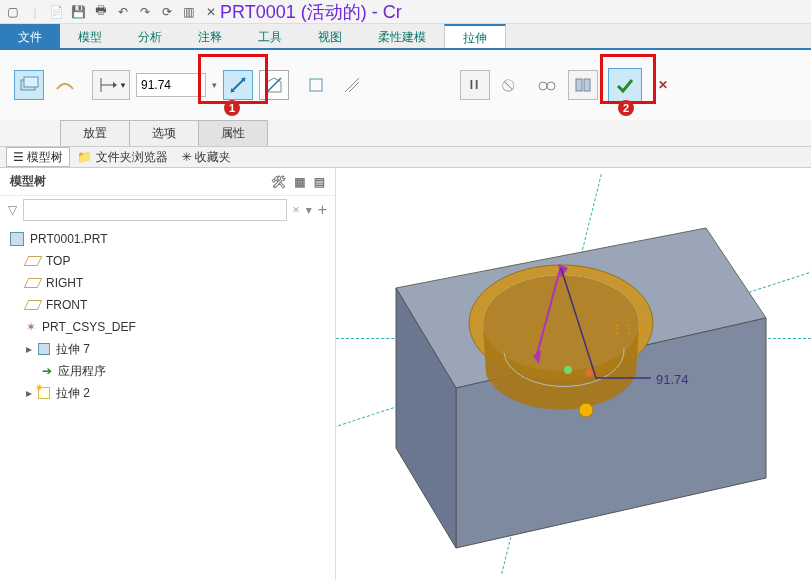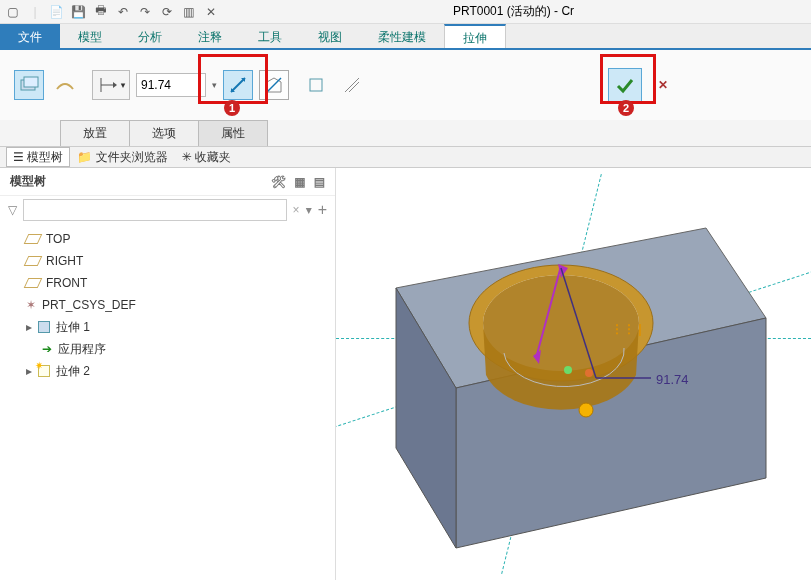--- a/index.html
+++ b/index.html
@@ -1,20 +1,20 @@
 <!DOCTYPE html>
 <html><head>
 <meta charset="utf-8">
 <style>
   * { box-sizing: border-box; margin: 0; padding: 0; font-family: "Microsoft YaHei", Arial, sans-serif; font-size: 12px; }
   body { width: 811px; height: 580px; background: #fff; overflow: hidden; color: #333; }
   .titlebar { height: 24px; background: #f4f4f4; border-bottom: 1px solid #ddd; display: flex; align-items: center; padding: 0 4px; }
   .titlebar .qat { display: flex; gap: 4px; align-items: center; flex: 0 0 auto; }
   .titlebar .qat .qbtn { width: 18px; height: 18px; display: flex; align-items: center; justify-content: center; opacity: .8; }
-  .titlebar .title { flex: 1; text-align: center; color: #000000; font-size: 12px; white-space: nowrap; overflow: hidden; }
+  .titlebar .title { flex: 1; text-align: left; color: #6d28d9; font-size: 18px; white-space: nowrap; overflow: hidden; }
   .ribbon-tabs { height: 26px; background: #eee; border-bottom: 2px solid #2f7dbb; display: flex; }
   .rtab { padding: 0 18px; line-height: 26px; color: #0f766e; cursor: default; }
   .rtab.file { background: #2f7dbb; color: #fff; }
   .rtab.active { background: #fff; border-top: 2px solid #2f7dbb; border-left: 1px solid #ccc; border-right: 1px solid #ccc; line-height: 24px; }
   .ribbon-body { height: 70px; background: #fafafa; display: flex; align-items: center; padding: 0 8px; position: relative; }
   .grp { display: flex; align-items: center; gap: 6px; }
   .ibtn { width: 30px; height: 30px; border: 1px solid transparent; display: flex; align-items: center; justify-content: center; background: #fff0; }
   .ibtn.bordered { border: 1px solid #bbb; background: #f4f4f4; }
   .ibtn.lined   { border: 1px solid #aaa; background: #fdfdfd; }
   .ibtn.activeblue { background: #cde8f7; border: 1px solid #5aa7d6; }
@@ -124,20 +124,46 @@
         </svg>
     </div>
     <div class="ibtn">
       <svg class="icon">
           <line x1="4" y1="18" x2="18" y2="4" stroke="#888"></line>
           <line x1="8" y1="18" x2="18" y2="8" stroke="#888"></line>
         </svg>
     </div>
   </div>
 
+  <div class="grp" style="position:absolute; left:460px;">
+    <div class="ibtn bordered">
+        <span style="letter-spacing:2px;font-weight:bold;color:#555">II</span>
+      </div>
+    <div class="ibtn">
+        <span style="color:#888">⃠</span>
+      </div>
+    <div class="ibtn">
+      <svg class="icon">
+          <circle cx="7" cy="12" r="4" fill="none" stroke="#888"></circle>
+          <circle cx="15" cy="12" r="4" fill="none" stroke="#888"></circle>
+        </svg>
+    </div>
+    <div class="ibtn bordered">
+      <svg class="icon">
+          <rect x="4" y="5" width="6" height="12" fill="#bcd" stroke="#789"></rect>
+          <rect x="12" y="5" width="6" height="12" fill="#bcd" stroke="#789"></rect>
+        </svg>
+    </div>
+    <div class="ibtn">
+      <svg class="icon">
+          <ellipse cx="11" cy="11" rx="8" ry="5" fill="none" stroke="#888"></ellipse>
+          <circle cx="11" cy="11" r="2" fill="#888"></circle>
+        </svg>
+    </div>
+  </div>
   <div class="grp" style="position:absolute; left:608px;">
     <div class="ibtn lined activeblue" style="width:34px;height:34px">
       <svg class="icon">
           <polyline points="4,12 9,17 18,6" fill="none" stroke="#2a8a2a" stroke-width="3"></polyline>
         </svg>
     </div>
     <div class="ibtn">
         <span style="color:#a33;font-weight:bold">✕</span>
       </div>
   </div>
@@ -180,40 +206,44 @@
       </div>
     </div>
     <div class="searchrow">
       <span style="color:#888">▽</span>
       <input style="">
       <span style="color:#aaa">×</span>
       <span style="color:#888">▾</span>
       <span style="color:#888;font-size:16px">+</span>
     </div>
     <div class="tree">
+      <div class="tn">
+        <span style="width:14px;height:14px;background:#cde;border:1px solid #59a;display:inline-block"></span>
+        <span>PRT0001.PRT</span>
+      </div>
       <div class="tn l1">
           <span class="ticon plane"></span>
           <span>TOP</span>
         </div>
       <div class="tn l1">
           <span class="ticon plane"></span>
           <span>RIGHT</span>
         </div>
       <div class="tn l1">
           <span class="ticon plane"></span>
           <span>FRONT</span>
         </div>
       <div class="tn l1">
         <span style="color:#a77">✶</span>
         <span>PRT_CSYS_DEF</span>
       </div>
       <div class="tn l1">
         <span class="tri" style="position:static">▸</span>
         <span style="width:12px;height:12px;background:#cde;border:1px solid #59a;display:inline-block"></span>
-        <span>拉伸 1</span>
+        <span>拉伸 7</span>
       </div>
       <div class="tn l2">
         <span style="color:#1a8a1a">➔</span>
         <span>应用程序</span>
       </div>
       <div class="tn l1">
         <span class="tri" style="position:static">▸</span>
         <span style="width:12px;height:12px;background:#ffe;border:1px solid #cb5;display:inline-block;position:relative">
             <span style="position:absolute;top:-6px;left:-4px;color:#fb0;font-size:10px">✷</span>
           </span>

